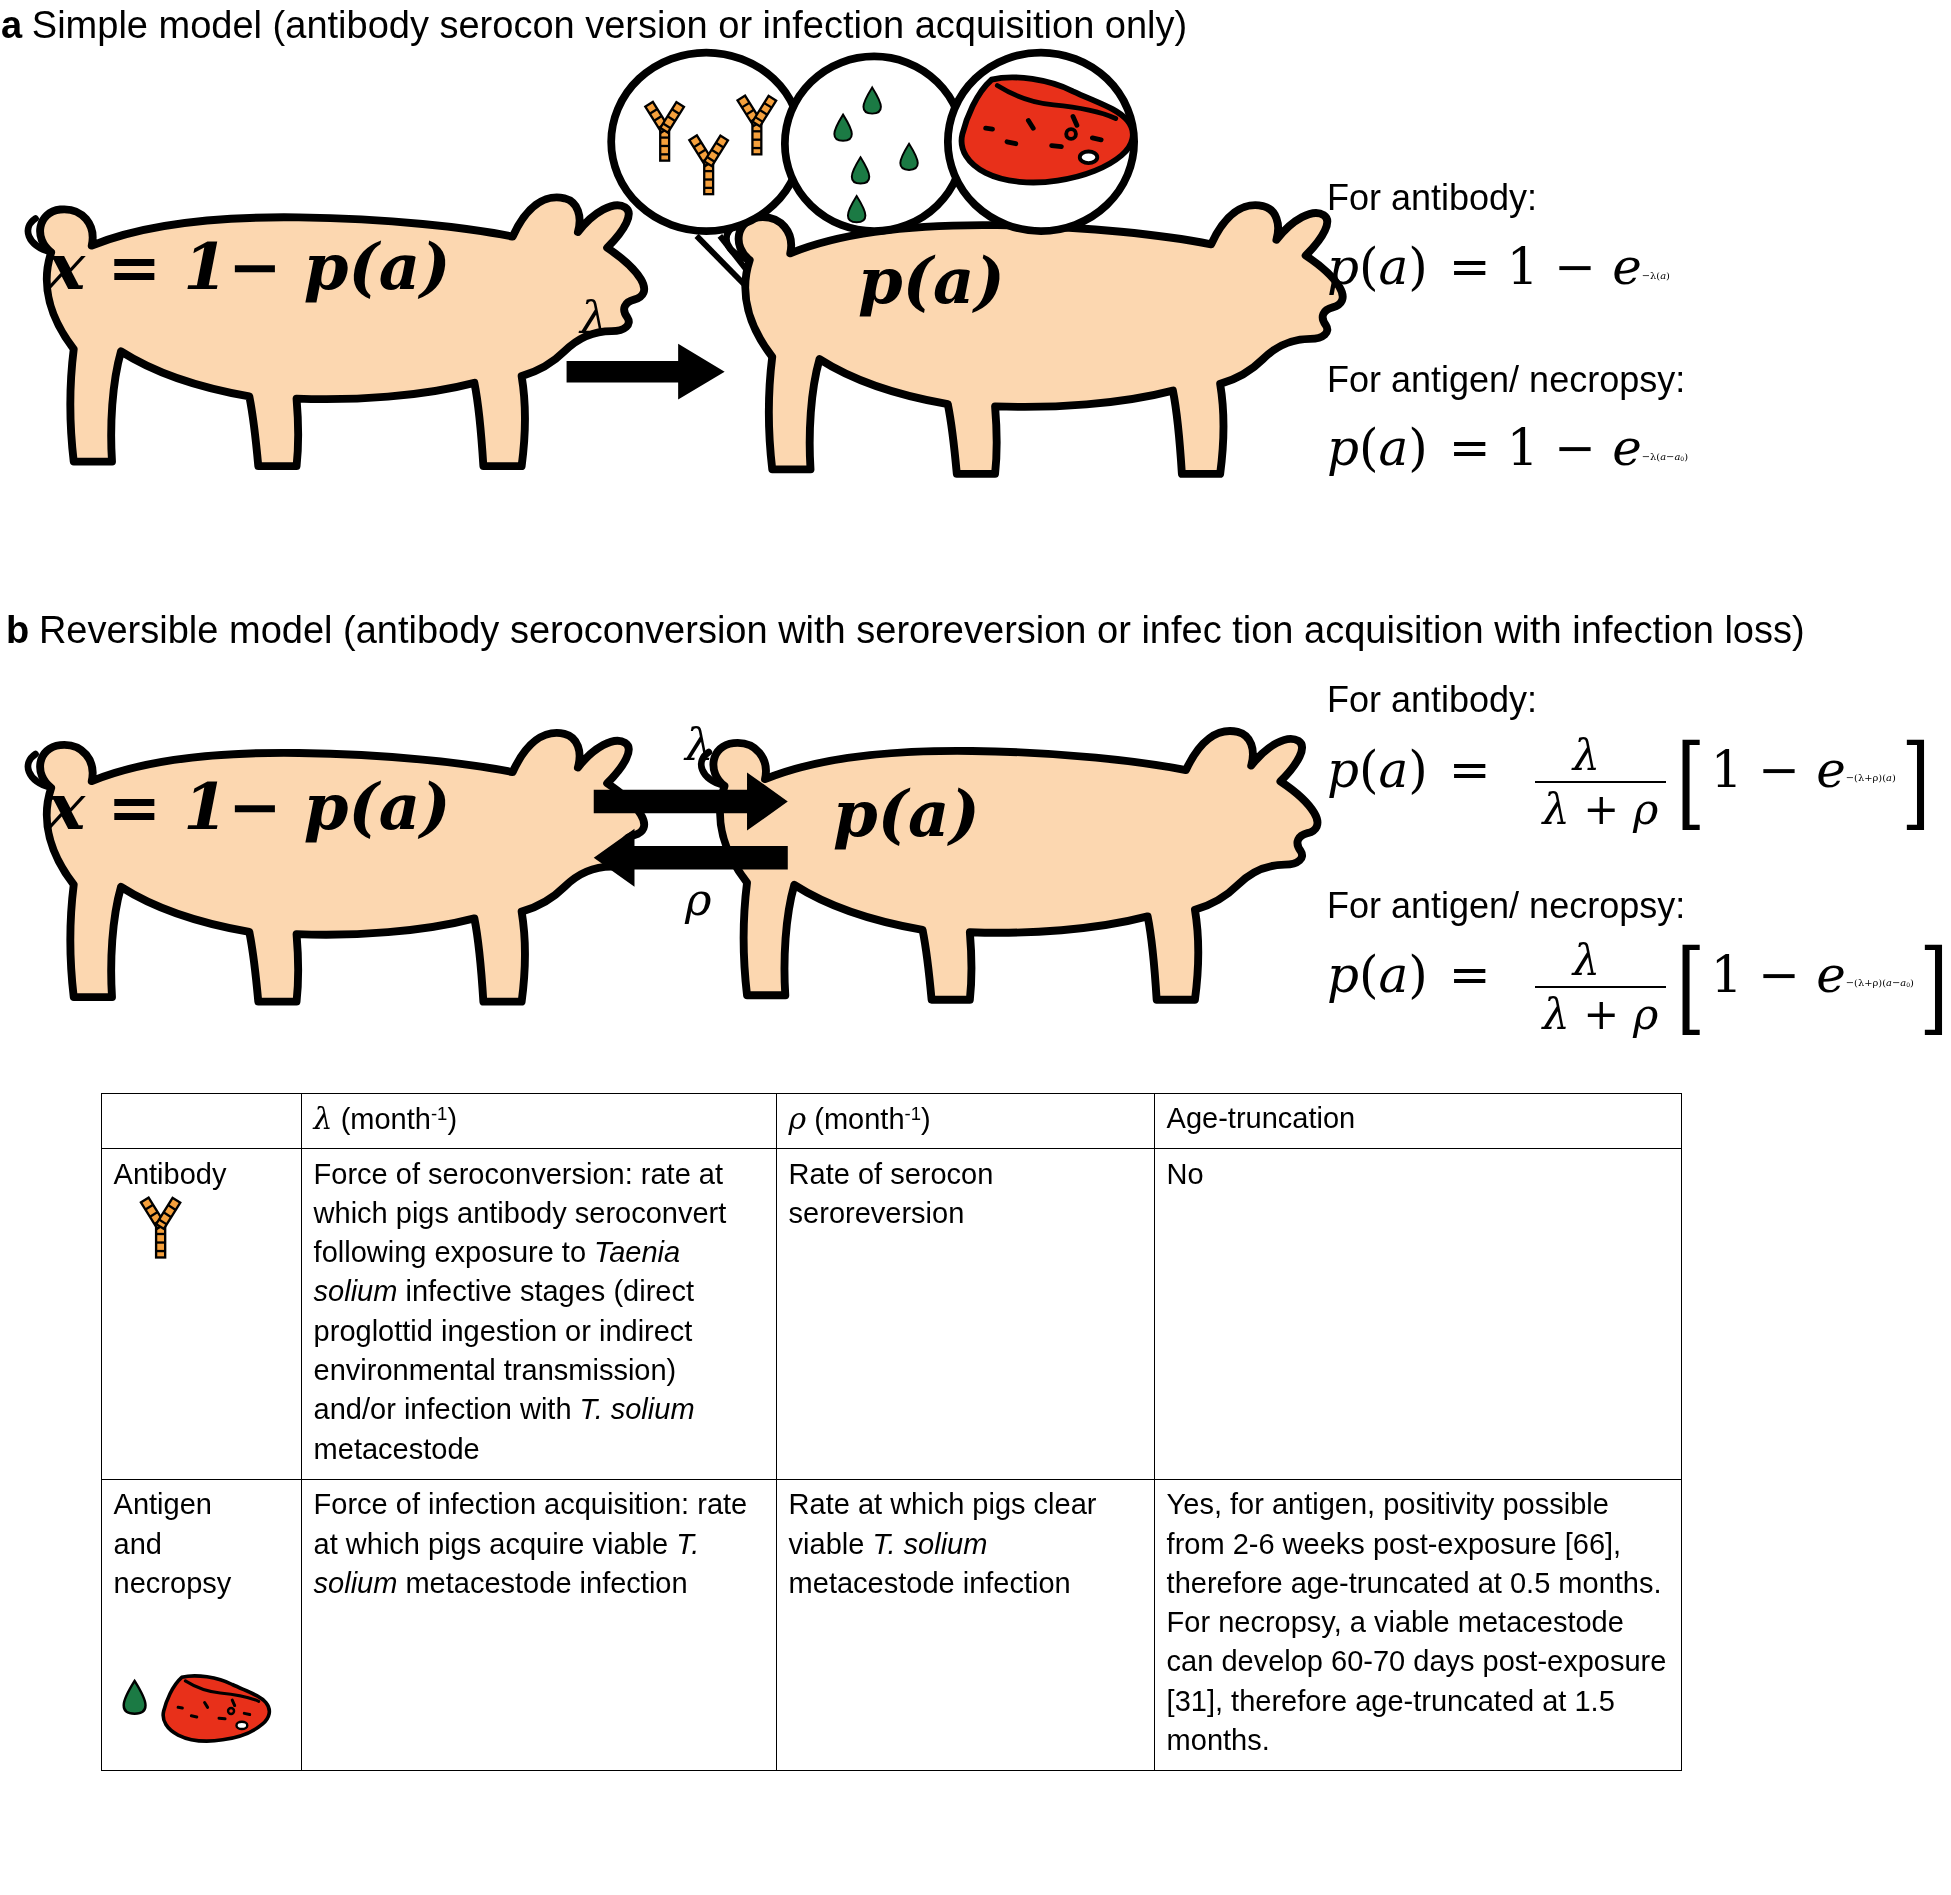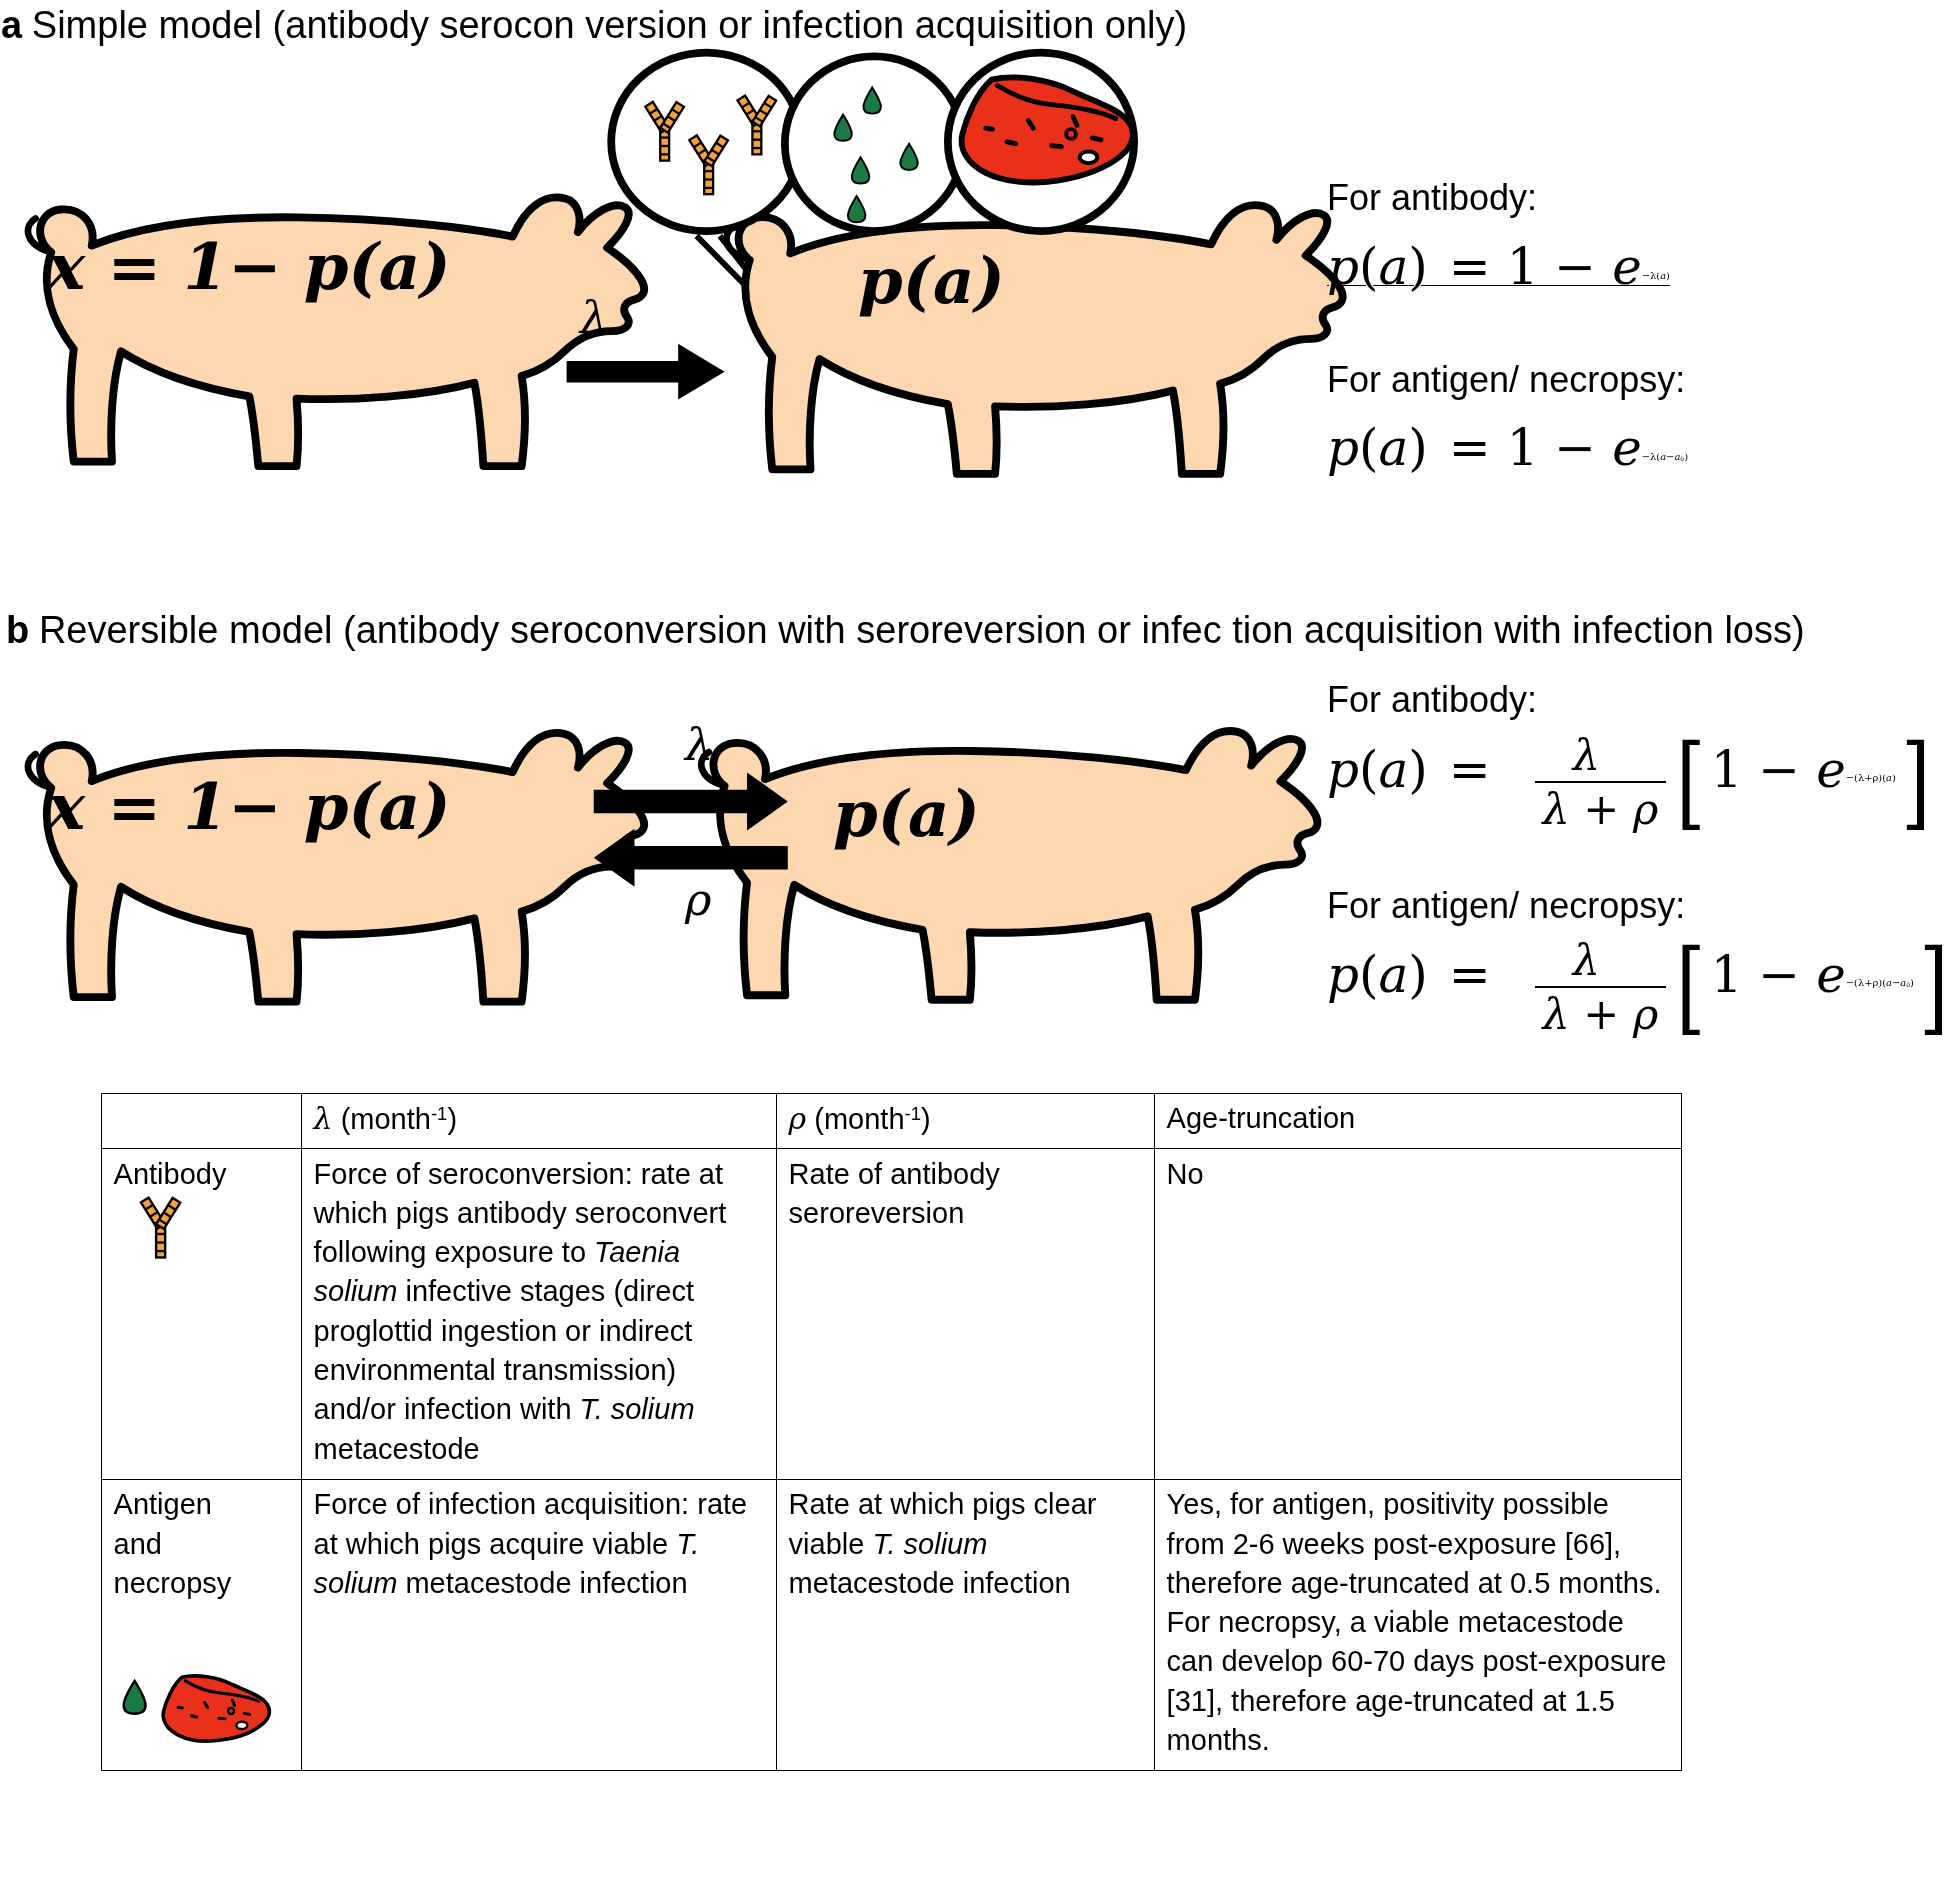--- a/index.html
+++ b/index.html
@@ -211,21 +211,21 @@
 <div class="piglabel" style="left:47px;top:229px;font-size:64px;">x = 1− p(a)</div>
 <div class="piglabel" style="left:858px;top:243px;font-size:64px;">p(a)</div>
 <div class="glab" style="left:580px;top:291px;">λ</div>
 
 <div class="piglabel" style="left:47px;top:769px;font-size:64px;">x = 1− p(a)</div>
 <div class="piglabel" style="left:833px;top:776px;font-size:64px;">p(a)</div>
 <div class="glab" style="left:685px;top:718px;">λ</div>
 <div class="glab" style="left:685px;top:873px;">ρ</div>
 
 <div class="eqlabel" style="left:1327px;top:177px;">For antibody:</div>
-<div class="eq" style="left:1327px;top:238px;text-decoration:underline;">
+<div class="eq" style="left:1327px;top:238px;">
   <span class="big">p</span><span class="big up">(</span><span class="big">a</span><span class="big up">)</span>
   <span class="big up">&nbsp;=&nbsp;1&nbsp;−&nbsp;</span><span class="big">e</span><sup>−λ(<span class="it">a</span>)</sup>
 </div>
 
 <div class="eqlabel" style="left:1327px;top:359px;">For antigen/ necropsy:</div>
 <div class="eq" style="left:1327px;top:419px;">
   <span class="big">p</span><span class="big up">(</span><span class="big">a</span><span class="big up">)</span>
   <span class="big up">&nbsp;=&nbsp;1&nbsp;−&nbsp;</span><span class="big">e</span><sup>−λ(<span class="it">a</span>−<span class="it">a</span><sub>0</sub>)</sup>
 </div>
 
@@ -263,21 +263,21 @@
       </td>
       <td>Age-truncation</td>
     </tr>
 
     <tr>
       <td>
         <div class="rowlbl">Antibody</div>
         <div class="cellicons"></div>
       </td>
       <td><span>Force of seroconversion: rate at which pigs antibody seroconvert following exposure to </span><span class="ital">Taenia solium</span><span> infective stages (direct proglottid ingestion or indirect environmental transmission) and/or infection with </span><span class="ital">T. solium</span><span> metacestode</span></td>
-      <td><span>Rate of antibody seroreversion</span></td>
+      <td><span>Rate of serocon seroreversion</span></td>
       <td><span>No</span></td>
     </tr>
 
     <tr>
       <td>
         <div class="rowlbl">Antigen
 and
 necropsy</div>
         <div class="cellicons"></div>
       </td>

